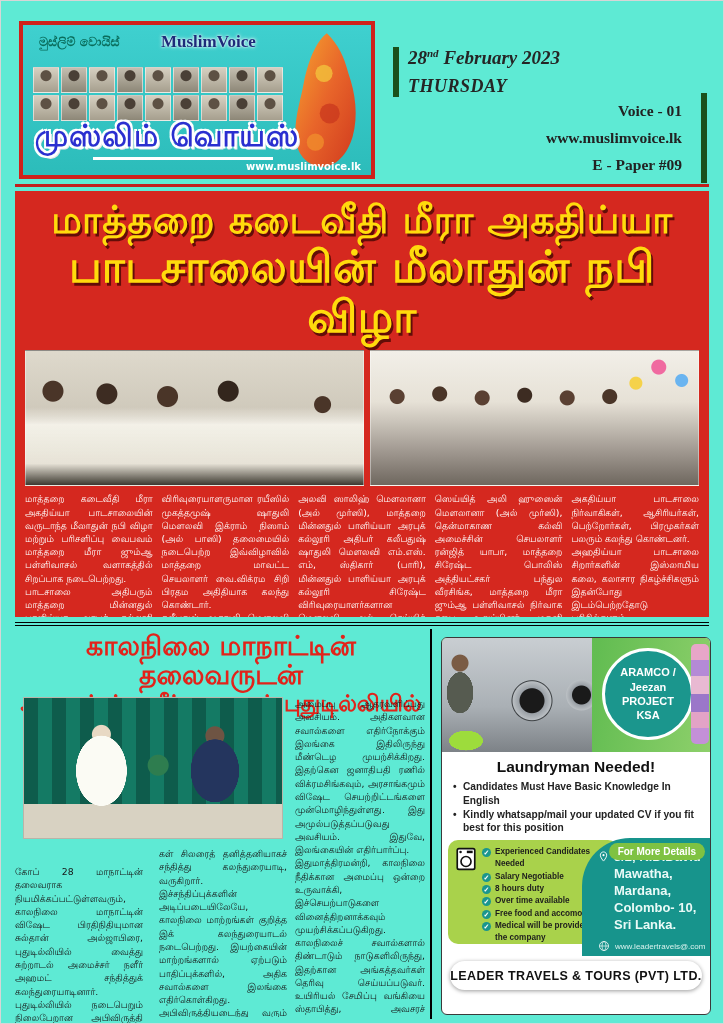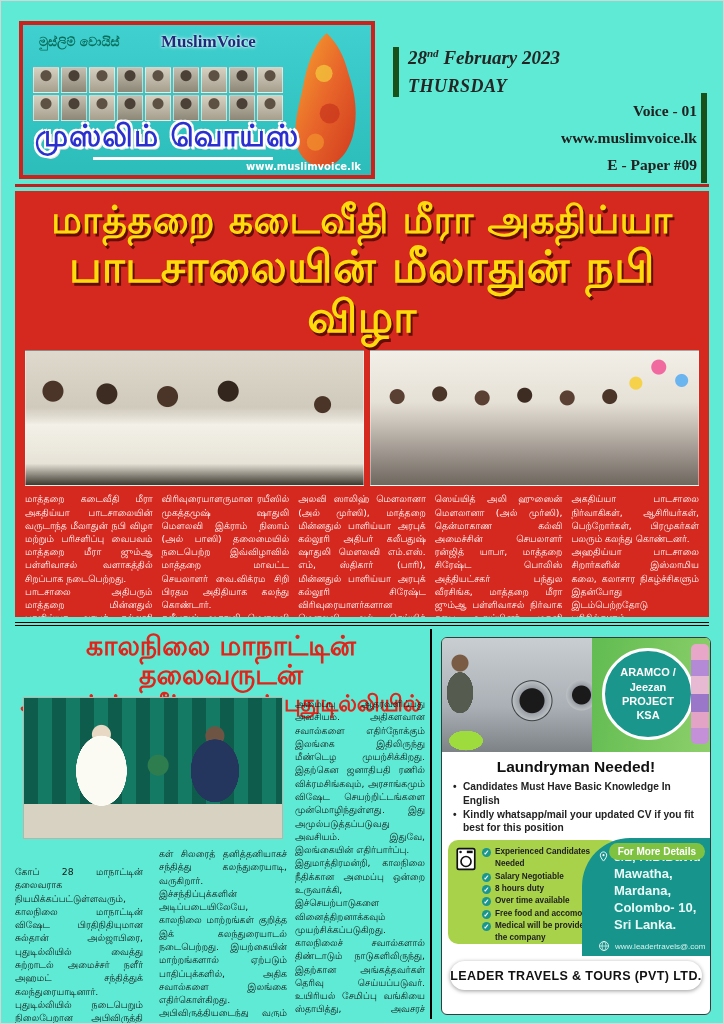--- a/index.html
+++ b/index.html
@@ -43,21 +43,21 @@
   .logo-underline{ position:absolute; left:70px; bottom:15px; width:180px; height:3px; background:#ffffff; }
   .logo-site{ position:absolute; right:10px; bottom:3px; font-size:10px; font-weight:bold; color:#ffffff; }
 
   .issue-info{ position:absolute; left:392px; top:22px; right:16px; height:158px; font-family:"Liberation Serif", serif; }
   .date-block{ border-left:6px solid #1a511b; padding-left:9px; margin-top:24px;font-style:italic; }
   .date-line{ font-size:19px; font-weight:bold; color:#252525; }
   .date-line sup{ font-size:11px; }
   .day-line{ font-size:18px; font-weight:bold; color:#252525; margin-top:7px; letter-spacing:.5px; }
   .right-stack{
     position:absolute; right:0; top:70px; text-align:right;
-    border-right:6px solid #1a511b; padding-right:4px;
+    border-right:6px solid #1a511b; padding-right:19px;
   }
   .right-stack div{ font-size:15.5px; font-weight:bold; color:#222; margin:9px 0; }
 
   .red-rule{ position:absolute; left:14px; right:14px; top:183px; height:3px; background:#c11f1d; }
 
   
   .article1{ position:absolute; left:14px; right:14px; top:190px; height:426px; background:#d5281f; overflow:hidden; }
   .a1-h{ text-align:center; font-weight:800; color:#ffdb0c; line-height:1.13; letter-spacing:.5px;
          text-shadow:2px 3px 0 rgba(85,10,6,.9); }
   .a1-h1{ font-size:38px; margin-top:8px; }

